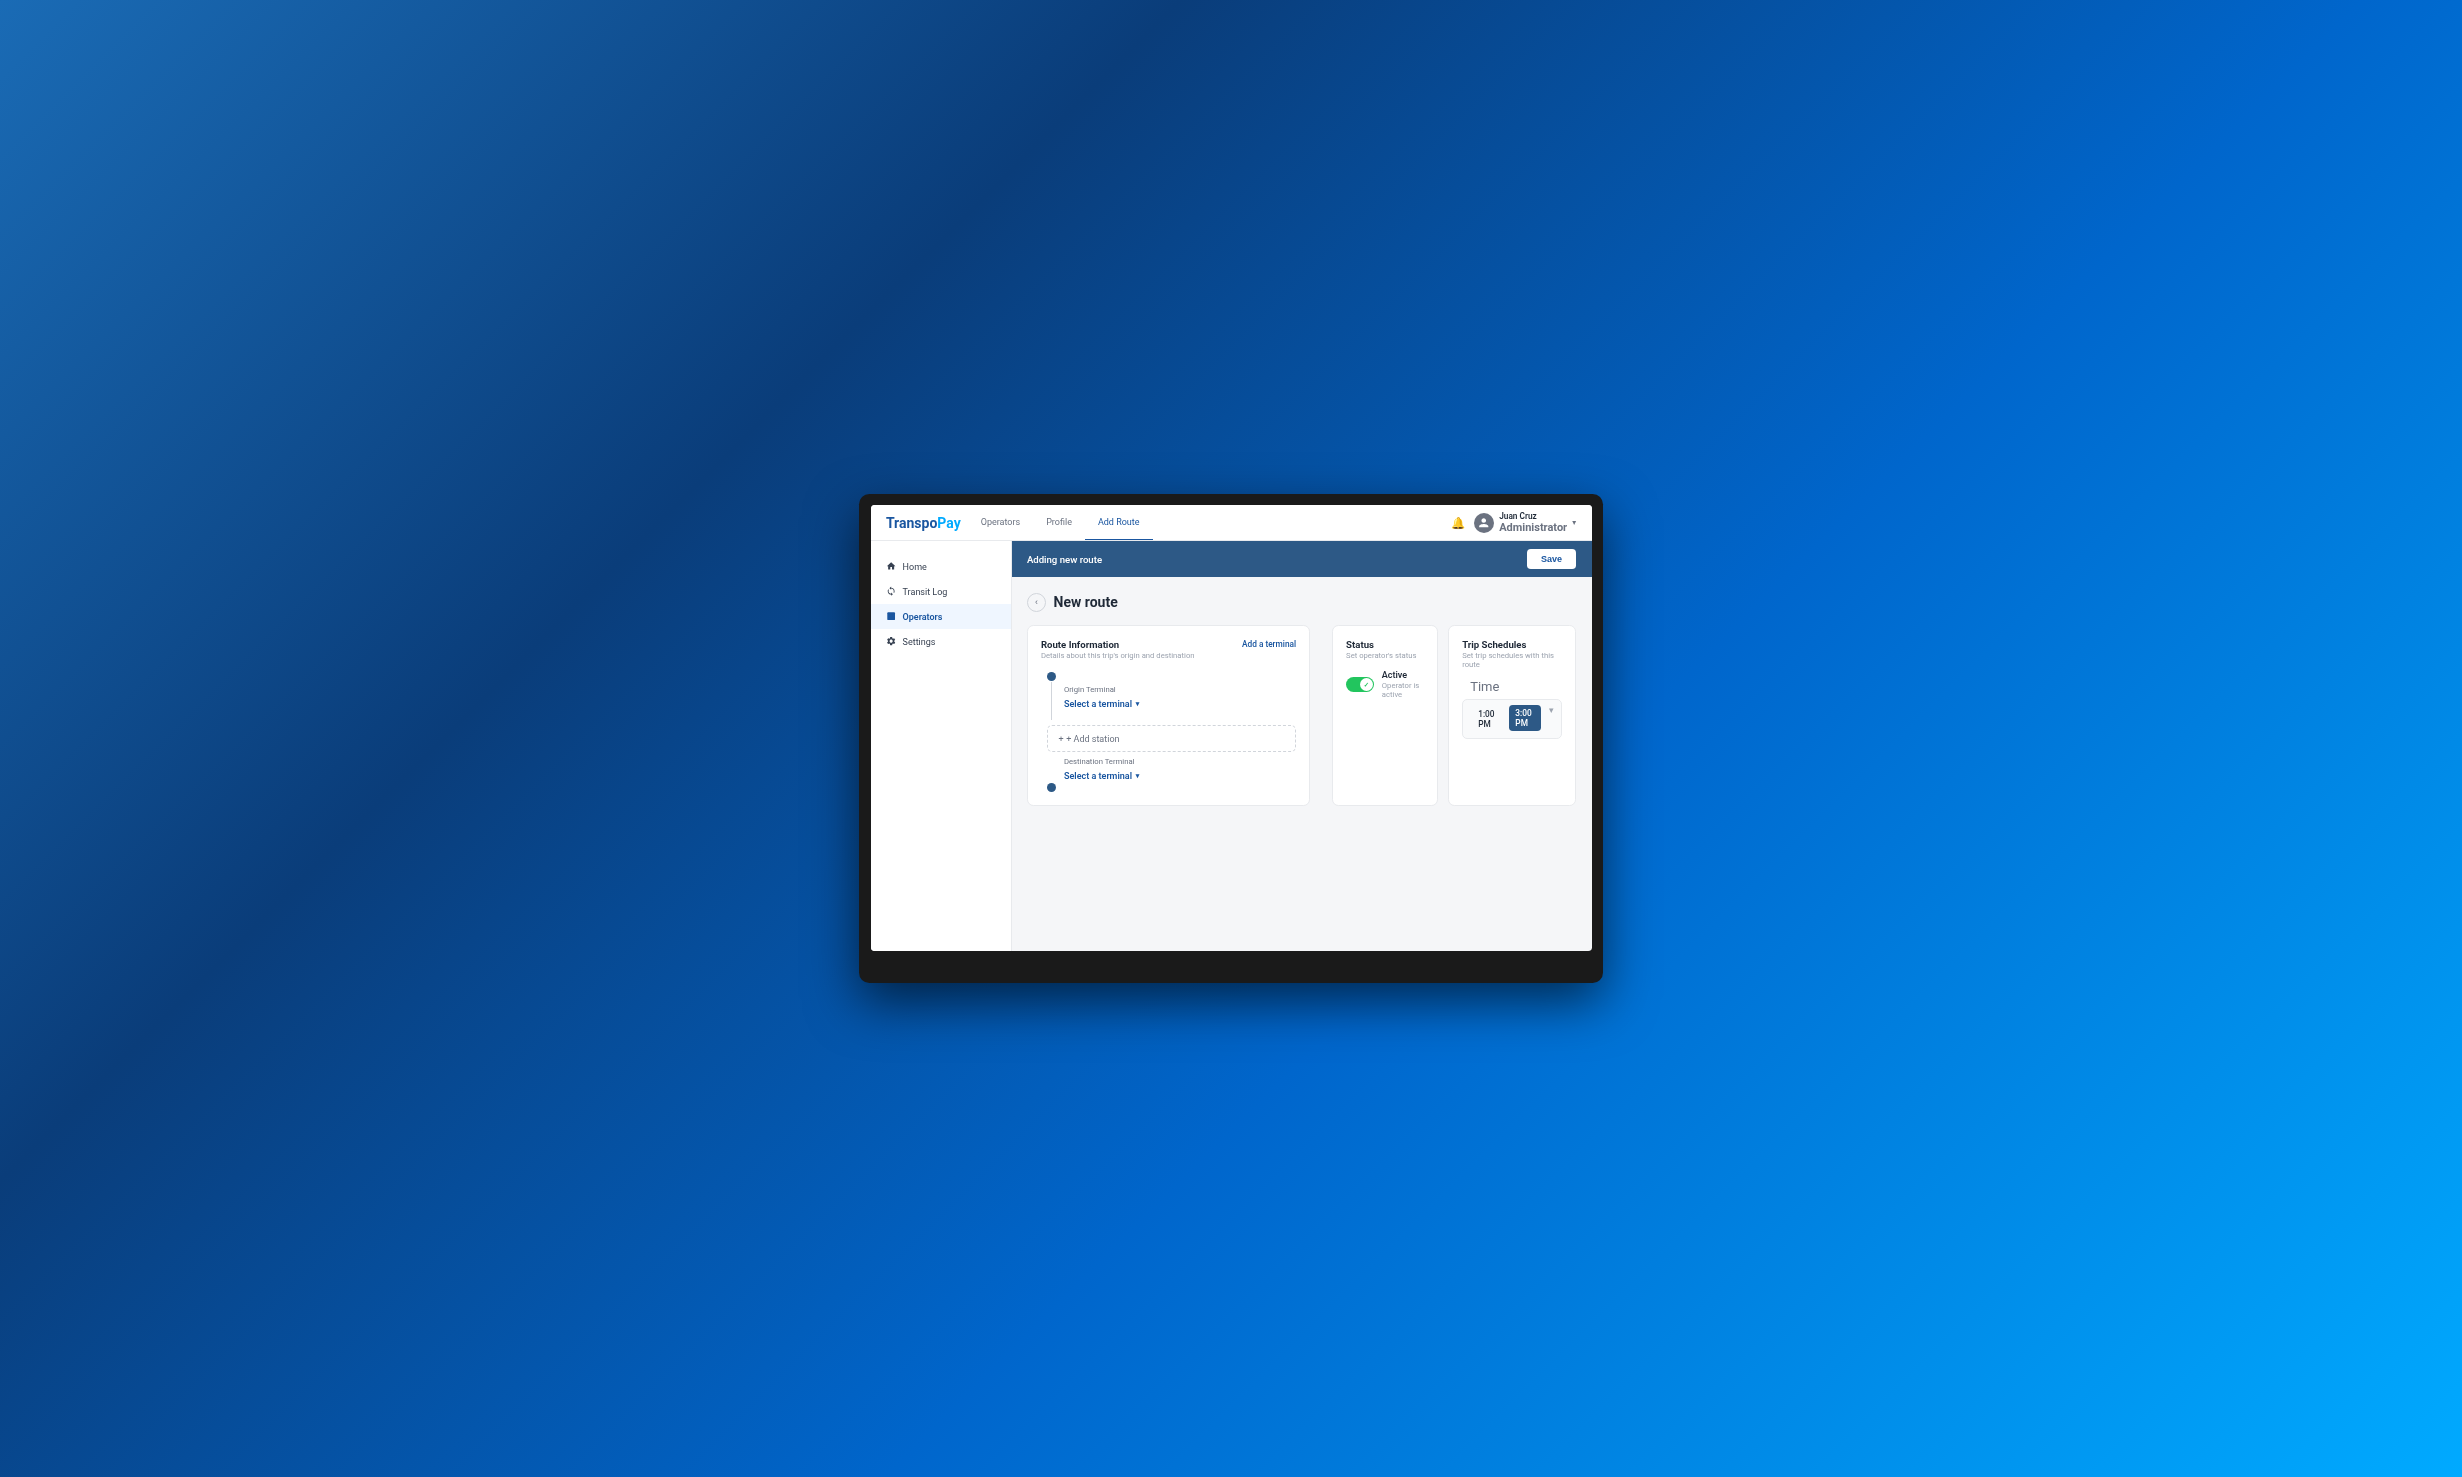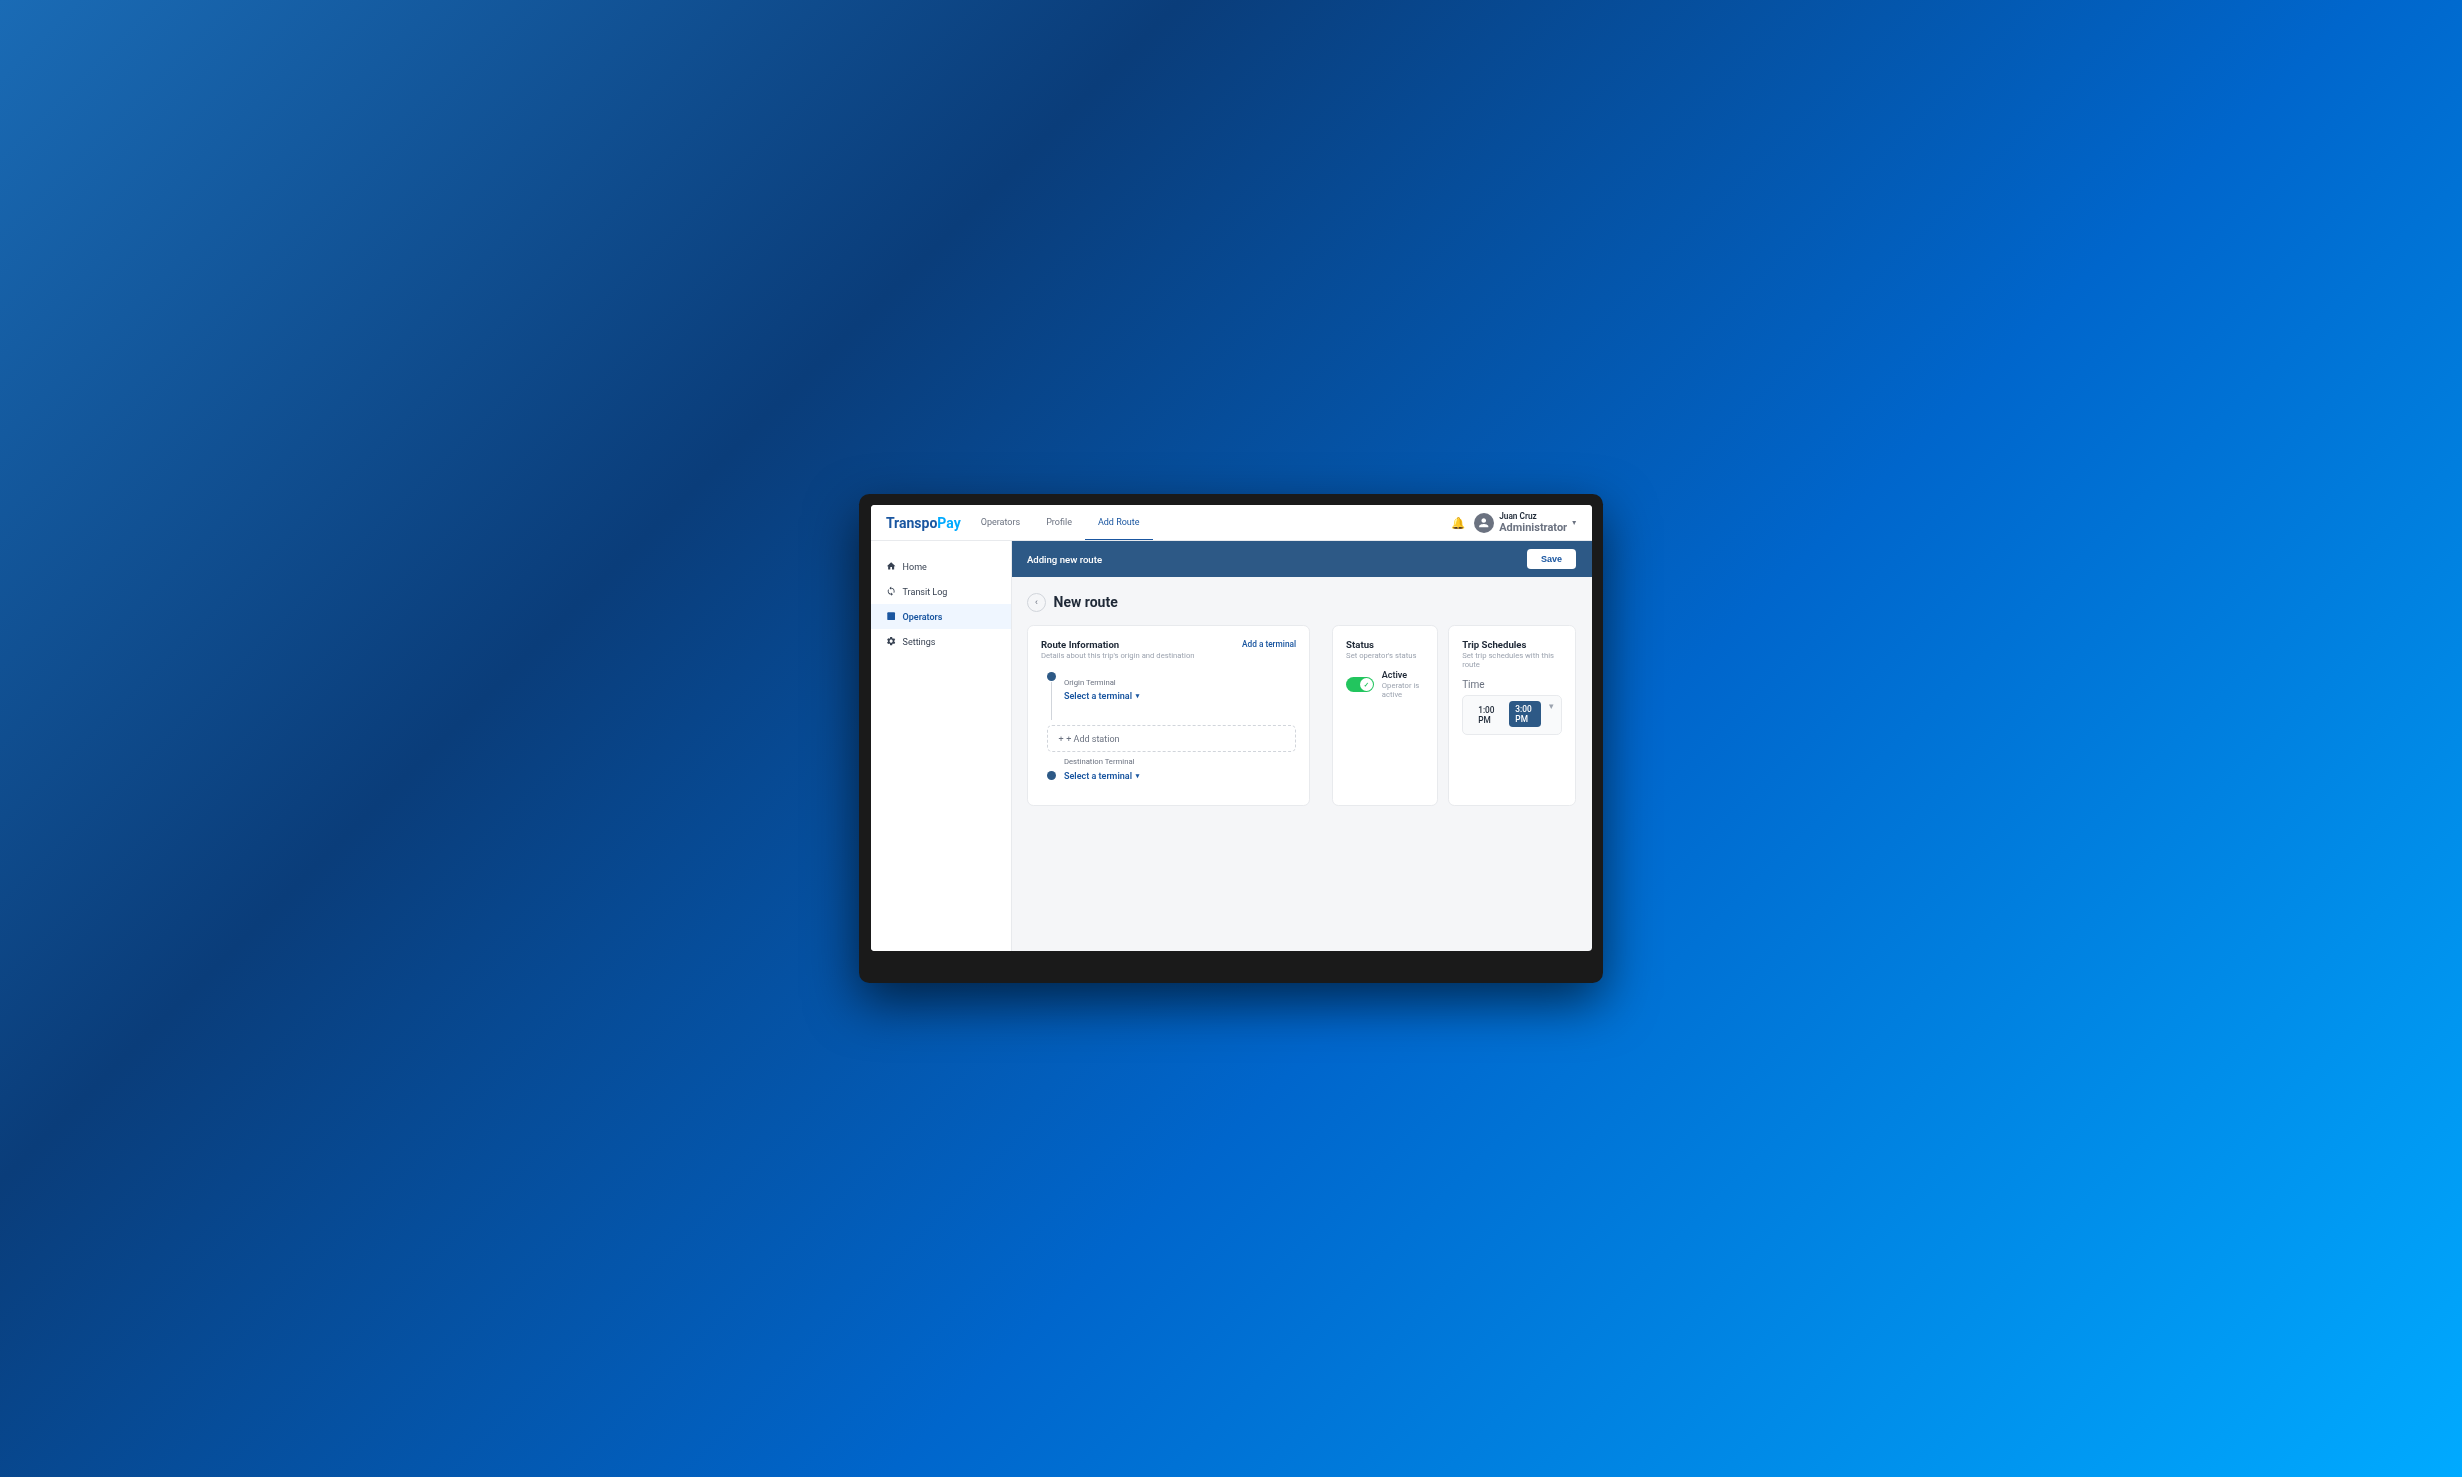--- a/index.html
+++ b/index.html
@@ -255,21 +255,21 @@
     
     .route-builder {
       display: flex;
       flex-direction: column;
       gap: 0;
       padding-left: 6.4px;
     }
 
     .terminal-item {
       display: flex;
-      align-items: center;
+      align-items: flex-end;
       gap: 7.7px;
       position: relative;
     }
 
     .terminal-dot-col {
       display: flex;
       flex-direction: column;
       align-items: center;
       padding-top: 1.3px;
     }
@@ -351,23 +351,24 @@
       display: flex;
       align-items: center;
       justify-content: center;
     }
     .toggle-check { color: #22c55e; font-size: 6.4px; font-weight: 700; }
 
     .toggle-label { font-size: 9px; font-weight: 600; color: #1f2937; }
     .toggle-sub { font-size: 7.7px; color: #9ca3af; margin-top: 0.6px; }
 
     .time-label {
-      font-size: 10px;
+      font-size: 13px;
       color: #6b7280;
       margin-bottom: 5.1px;
+      margin-left: 8px;
     }
 
     .time-chips-row {
       display: flex;
       align-items: flex-start;
       gap: 3.8px;
       background: #f9fafb;
       border: 0.6px solid #e8eaed;
       border-radius: 5.1px;
       padding: 5.1px 7.7px;

